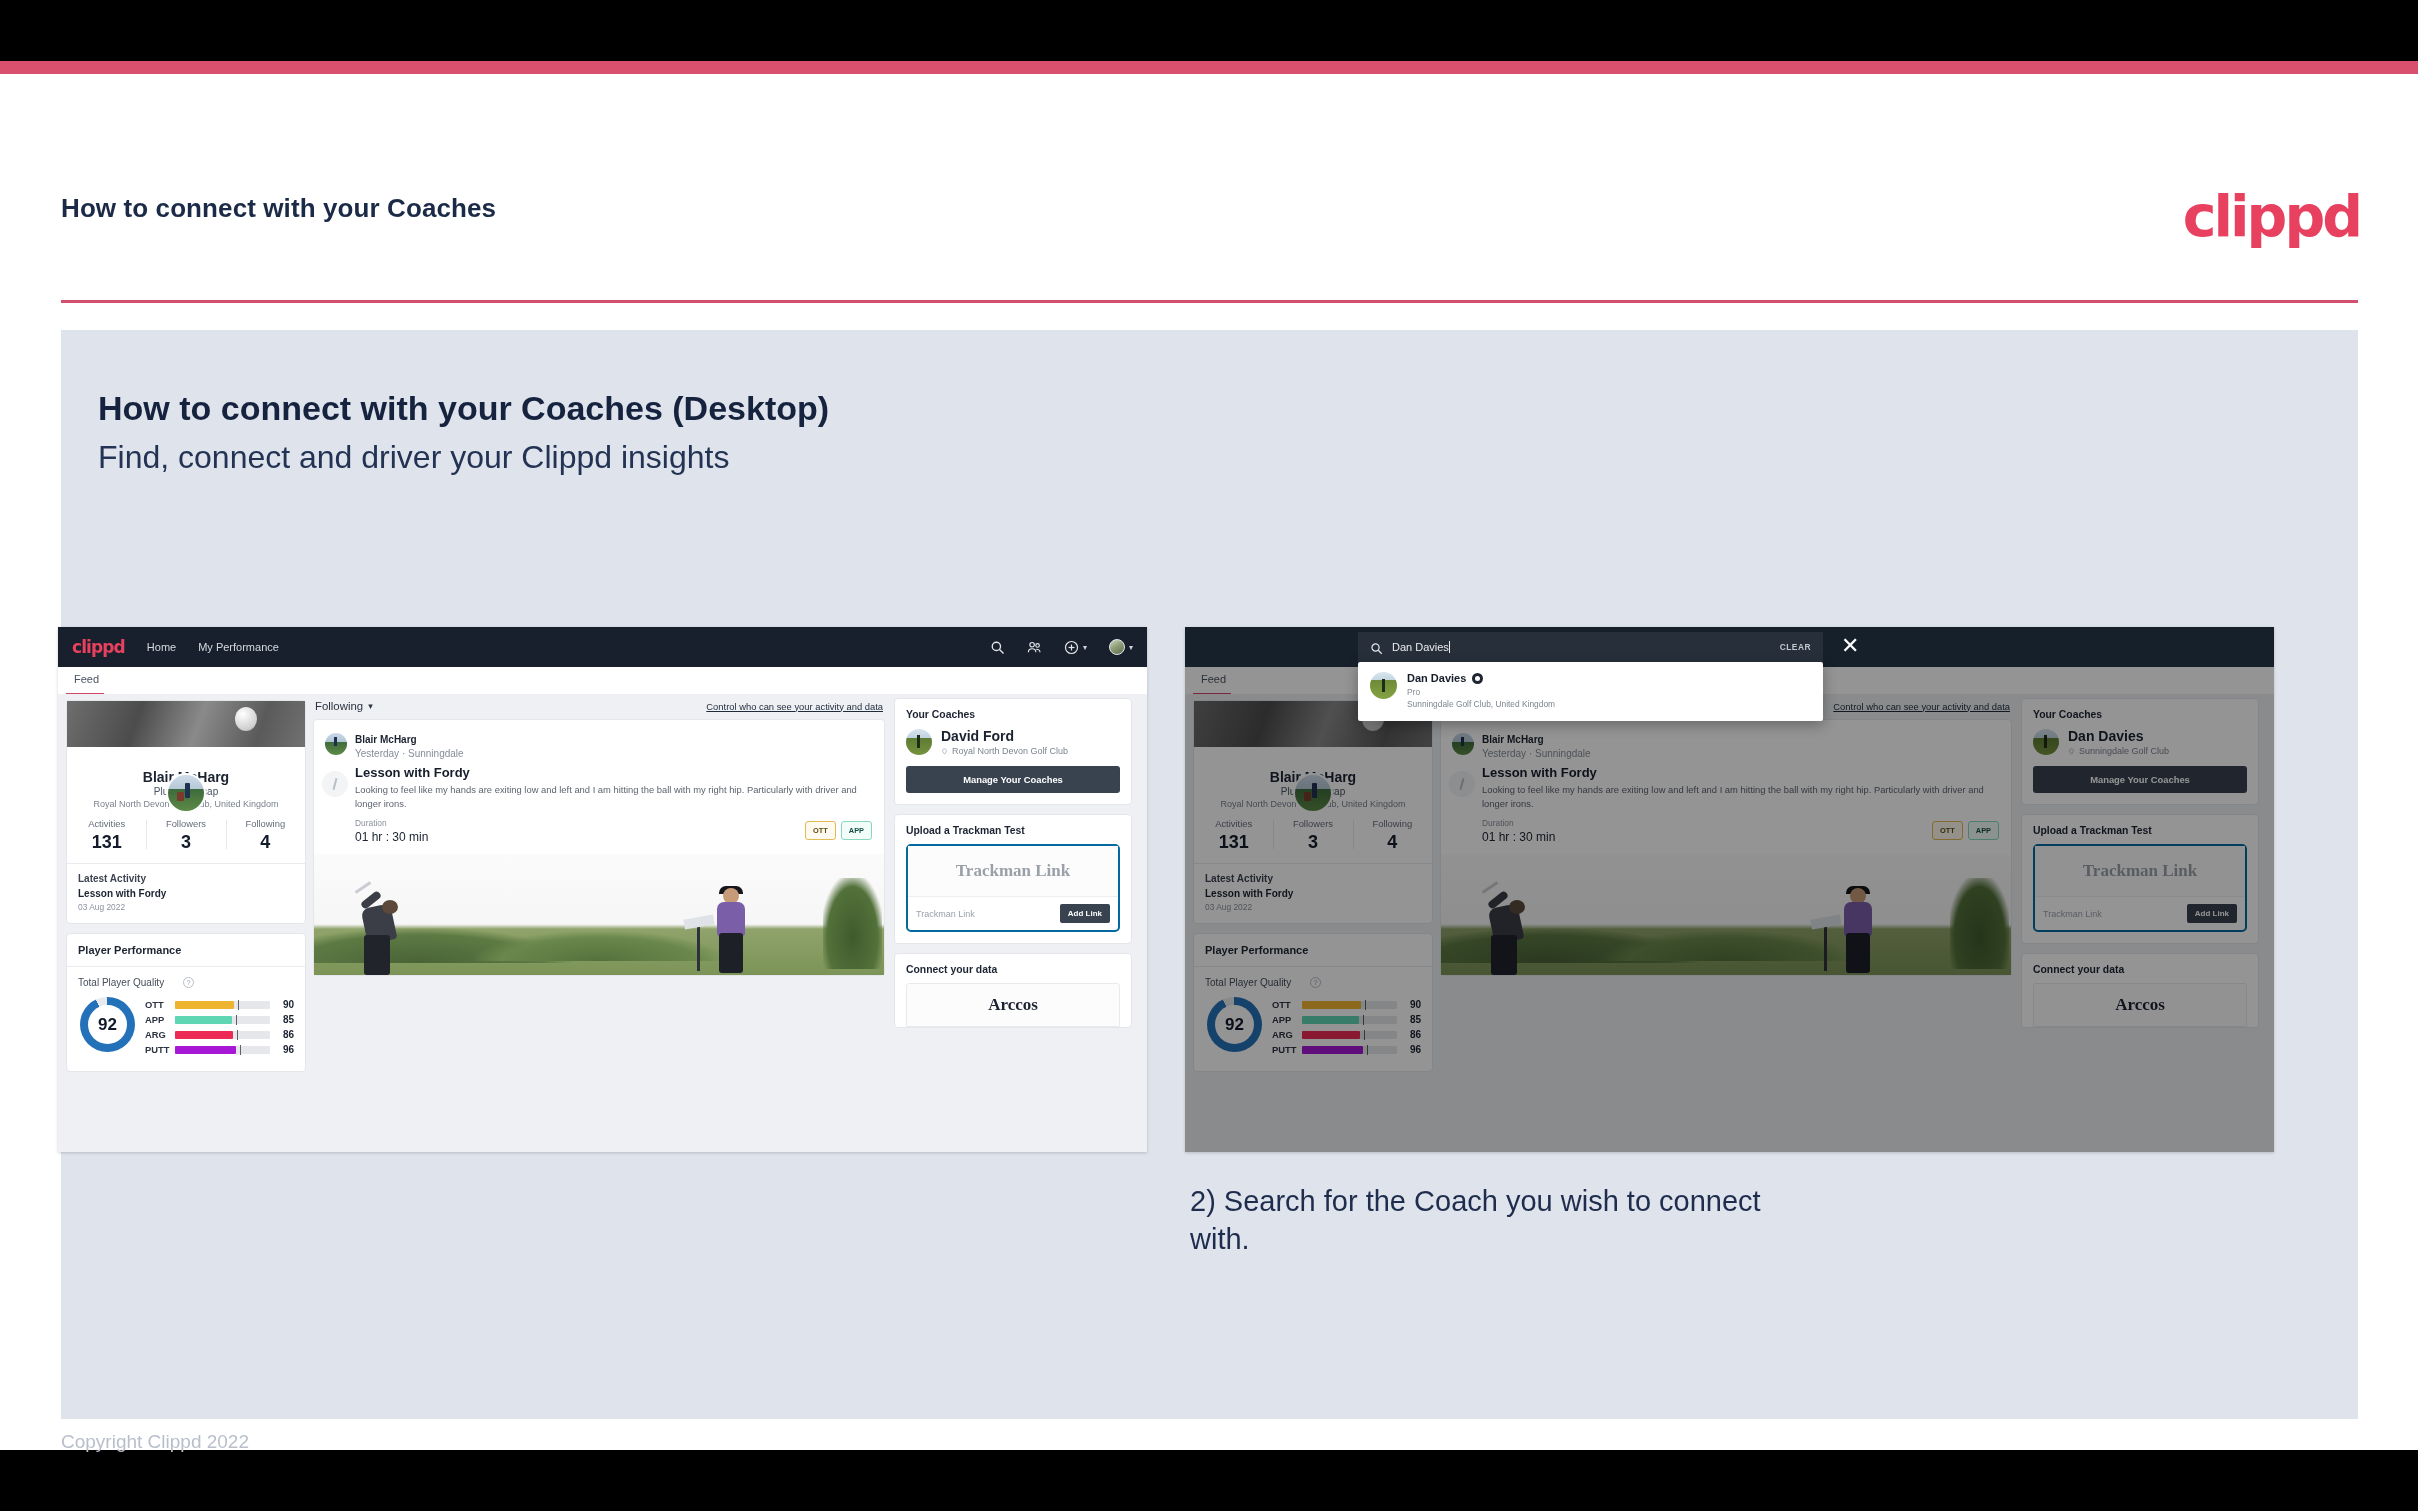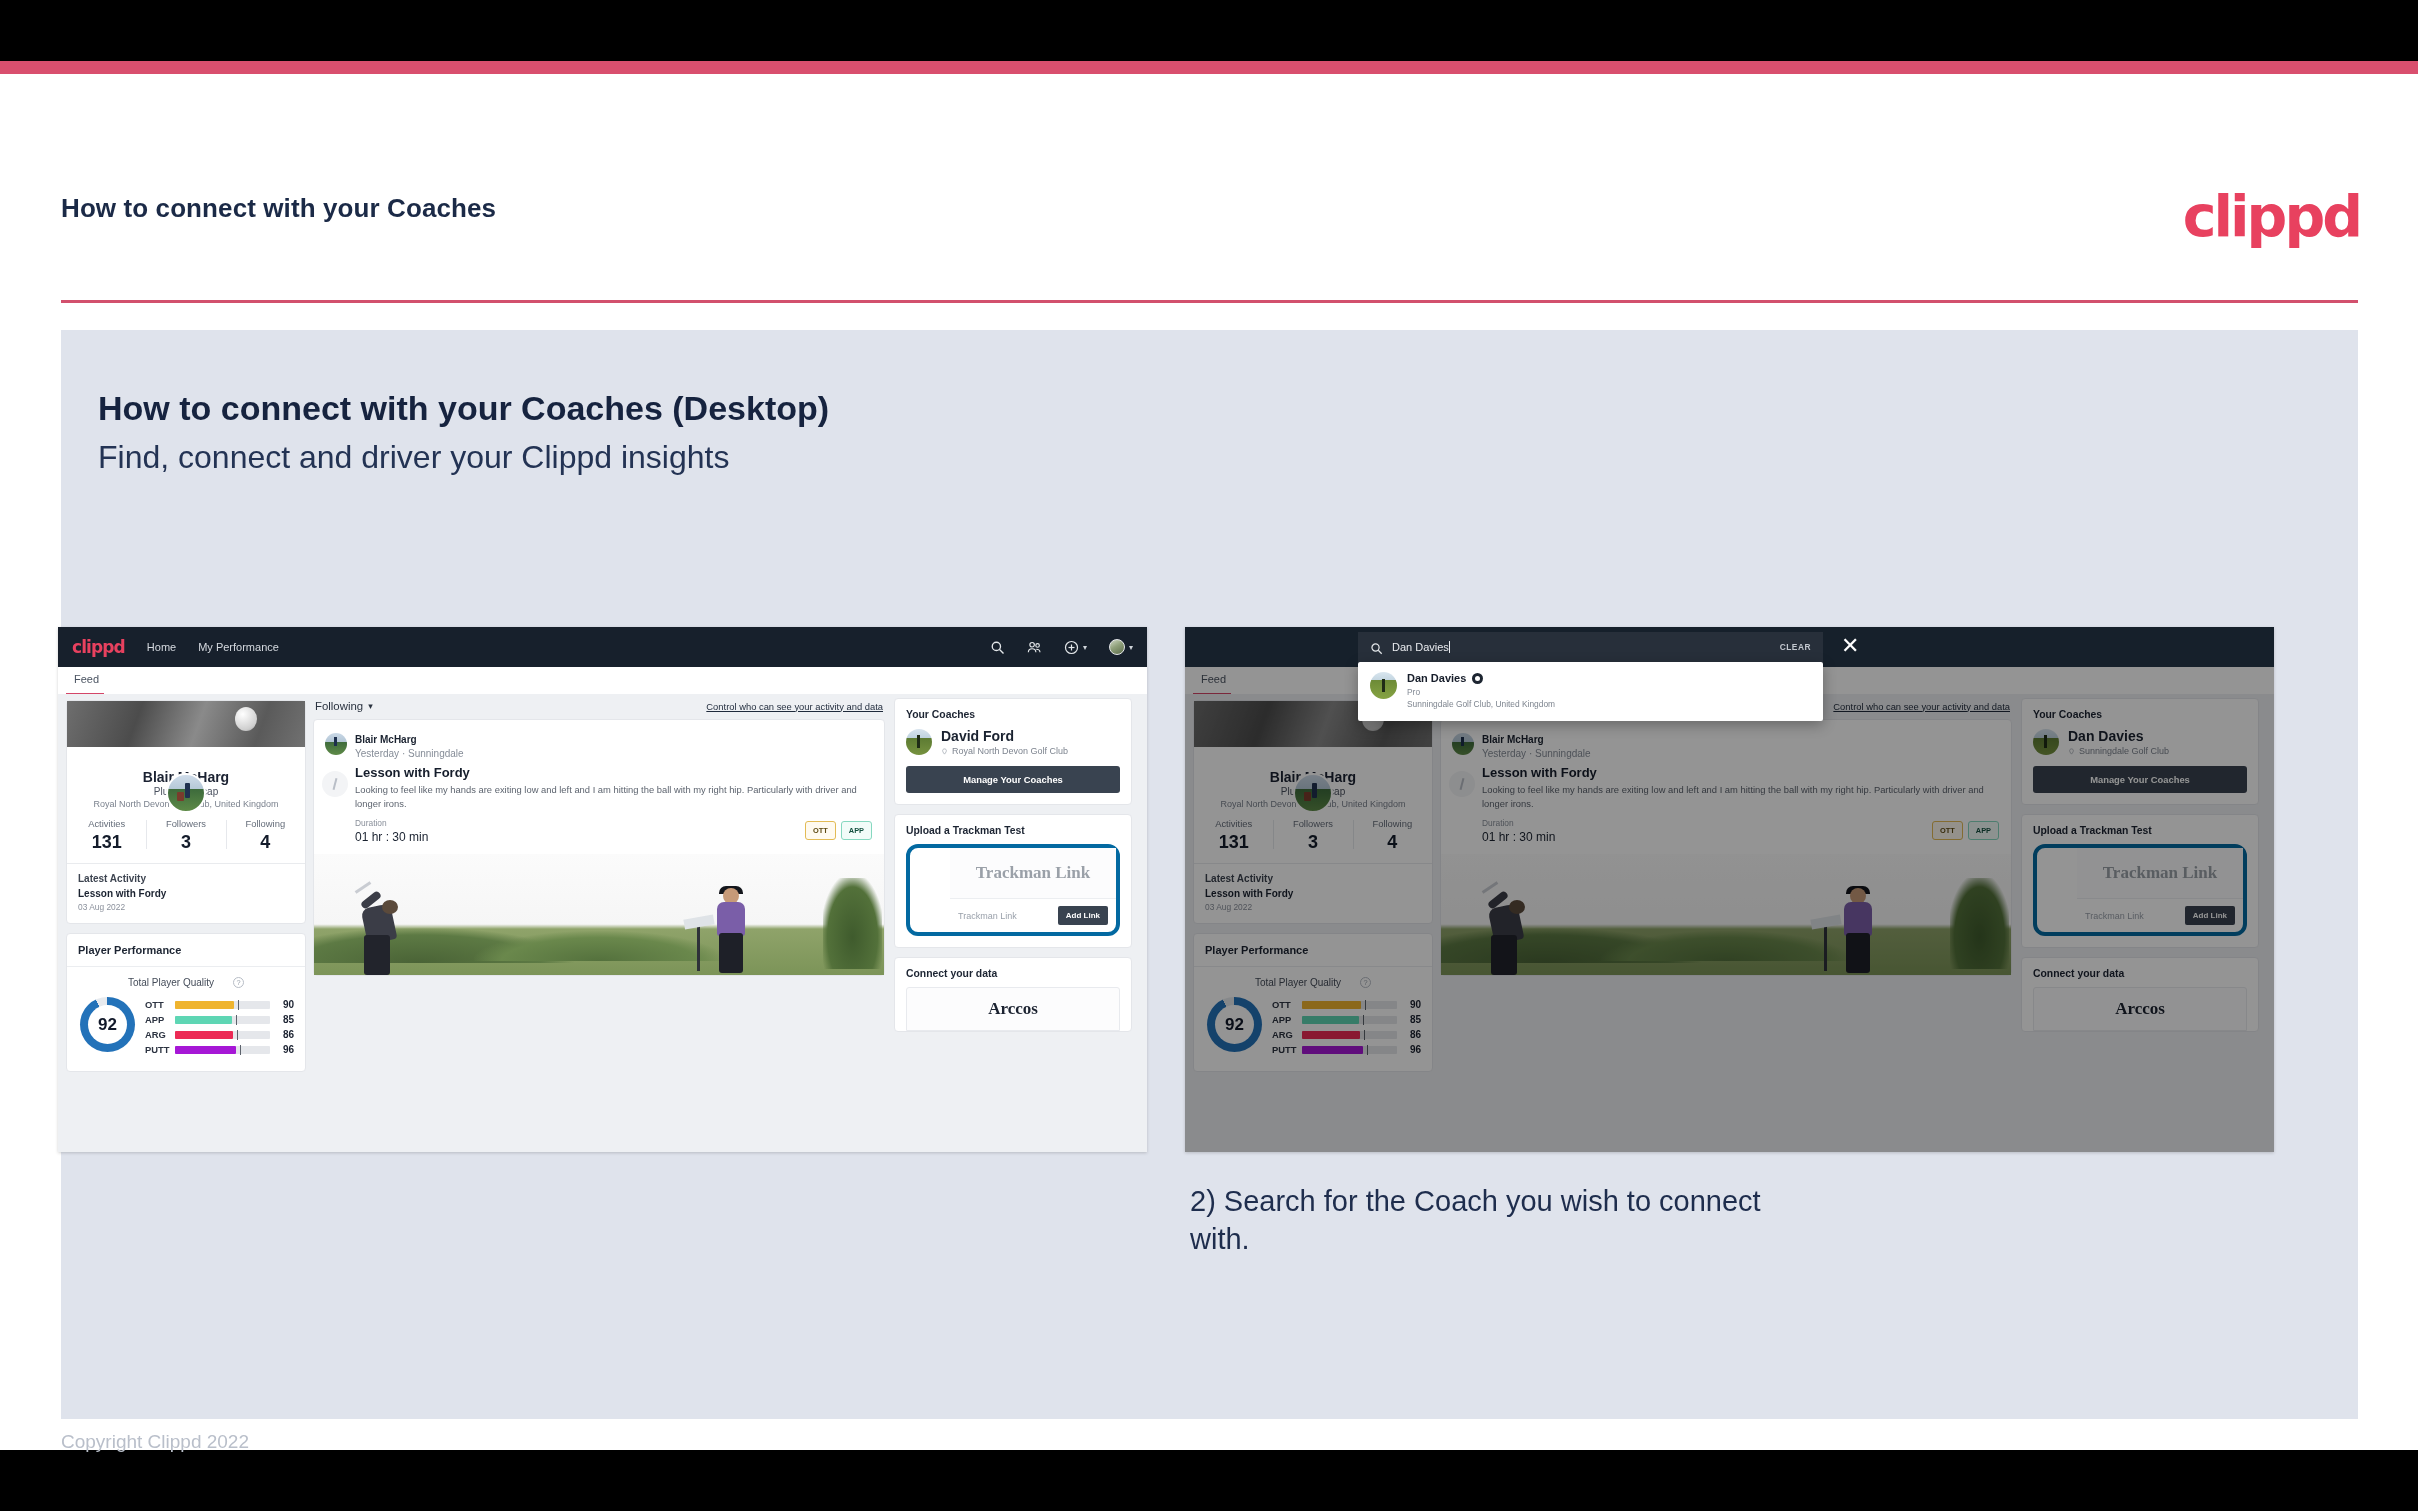--- a/index.html
+++ b/index.html
@@ -146,21 +146,21 @@
   .stat-value { font-size:18px; font-weight:700; color:#14serial; color:#141c2b; margin-top:3px; }
   .divider { height:1px; background:#e9ebee; }
   .latest { padding:9px 11px 11px; }
   .latest-h { font-size:10px; color:#3d4椒; color:#3d4450; font-weight:700; }
   .latest-t { font-size:10px; font-weight:700; color:#1a2230; margin-top:4px; }
   .latest-d { font-size:8.4px; color:#8b919c; margin-top:3px; }
 
   
   .perf-h { font-size:11px; font-weight:700; color:#1c2432; padding:10px 11px; border-bottom:1px solid #ebedf0; }
   .perf-body { padding:10px 11px 12px; }
-  .tpq { font-size:10px; color:#444c59; display:flex; align-items:center; gap:19px;justify-content:center; }
+  .tpq { font-size:10px; color:#444c59; display:flex; align-items:center; gap:19px; }
   .q-mark {
     width:11px; height:11px; border-radius:50%; border:1px solid #b7bdc6;
     font-size:7.4px; line-height:9px; text-align:center; color:#9aa1ab;
   }
   .perf-row { display:flex; align-items:flex-start; margin-top:9px; }
   .donut {
     width:55px; height:55px; border-radius:50%; flex:none;
     background:conic-gradient(#2372b9 0turn 0.93turn, #e7eaee 0.93turn 1turn);
     position:relative; margin-right:10px; margin-left:2px;
   }
@@ -261,21 +261,21 @@
   }
   .coach-av .cg { position:absolute; left:11px; top:6px; width:3px; height:13px; background:#1e2b16; }
   .coach-name { font-size:14px; font-weight:700; color:#1a2230; }
   .coach-club { font-size:9px; color:#7d848f; margin-top:2px; display:flex; align-items:center; gap:4px; }
   .pin { width:7px; height:7px; }
   .btn-dark {
     display:block; margin:0 11px 11px; text-align:center;
     background:#394350; color:#fff; font-size:9.4px; font-weight:600;
     padding:8px 0; border-radius:3px;
   }
-  .tm-box { margin:0 11px 11px; border:4px solid #0369a1; border-radius:12px;padding-left:40px; }
+  .tm-box { margin:0 11px 11px; border:2px solid #0369a1; border-radius:5px; }
   .tm-logo {
     height:50px; display:flex; align-items:center; justify-content:center;
     font-family:"Liberation Serif", serif; font-size:17px; color:#9aa0a8; font-weight:700;
     background:#fcfcfd;
   }
   .tm-input {
     display:flex; align-items:center; justify-content:space-between;
     border-top:1px solid #eceef1; padding:7px 8px;
   }
   .tm-ph { font-size:9px; color:#9aa1ab; }

